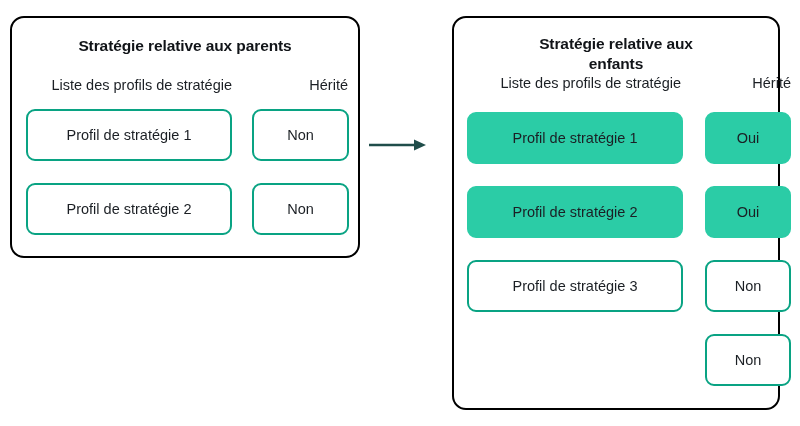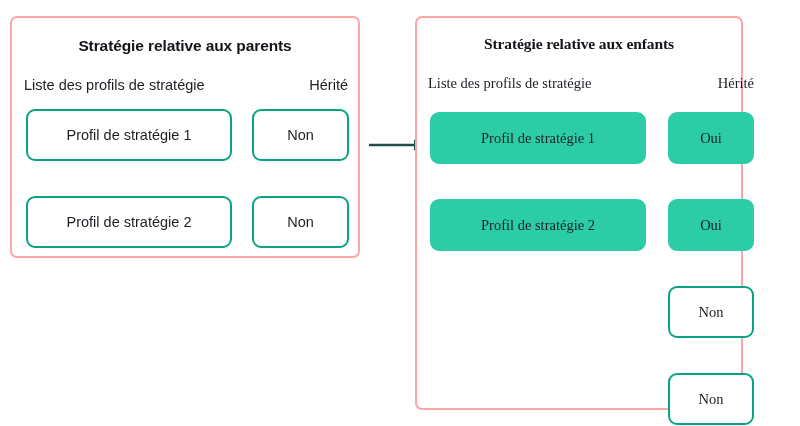--- a/index.html
+++ b/index.html
@@ -16,36 +16,35 @@
   .canvas {
     position: relative;
     width: 800px;
     height: 426px;
   }
 
   
   .panel {
     position: absolute;
     box-sizing: border-box;
-    border: 2px solid #fca5a5;
-    border-radius: 7px;
+    border: 2px solid #000000;
+    border-radius: 14px;
     background: #ffffff;
   }
   .panel-parents {
     left: 10px;
     top: 16px;
     width: 350px;
     height: 242px;
   }
   .panel-enfants {
-    left: 415px;
+    left: 452px;
     top: 16px;
     width: 328px;
     height: 394px;
-    font-family: Liberation Serif, serif;
   }
 
   
   .panel-title {
     position: absolute;
     left: 0;
     right: 0;
     text-align: center;
     font-size: 15.5px;
     font-weight: bold;
@@ -70,21 +69,21 @@
     height: 20px;
     font-size: 14.5px;
     color: #1b1f24;
     font-weight: normal;
   }
   .panel-parents .col-headers { top: 57px; }
   .panel-enfants .col-headers { top: 55px; }
 
   .col-head-list {
     position: absolute;
-    text-align: left;
+    text-align: right;
     line-height: 20px;
   }
   .col-head-inherit {
     position: absolute;
     text-align: right;
     line-height: 20px;
   }
   .panel-parents .col-head-list   { left: 12px;  width: 208px; }
   .panel-parents .col-head-inherit{ left: 232px; width: 104px; }
   .panel-enfants .col-head-list   { left: 11px;  width: 216px; }
@@ -95,21 +94,21 @@
     position: absolute;
     left: 0;
     right: 0;
   }
   .panel-parents .rows { top: 91px; }
   .panel-enfants .rows { top: 94px; }
 
   .row {
     position: relative;
     height: 52px;
-    margin-bottom: 35px;
+    margin-bottom: 22px;
   }
   .row:last-child { margin-bottom: 0; }
 
   .box {
     position: absolute;
     top: 0;
     height: 52px;
     box-sizing: border-box;
     border: 2px solid #09a383;
     border-radius: 9px;
@@ -183,20 +182,21 @@
     <div class="rows">
       <div class="row">
         <div class="box box-profile filled">Profil de stratégie 1</div>
         <div class="box box-inherit filled">Oui</div>
       </div>
       <div class="row">
         <div class="box box-profile filled">Profil de stratégie 2</div>
         <div class="box box-inherit filled">Oui</div>
       </div>
       <div class="row">
+        <div class="box box-profile">Profil de stratégie 3</div>
         <div class="box box-inherit">Non</div>
       </div>
       <div class="row">
         <div class="box box-inherit">Non</div>
       </div>
     </div>
   </div>
 
 </div>
 

